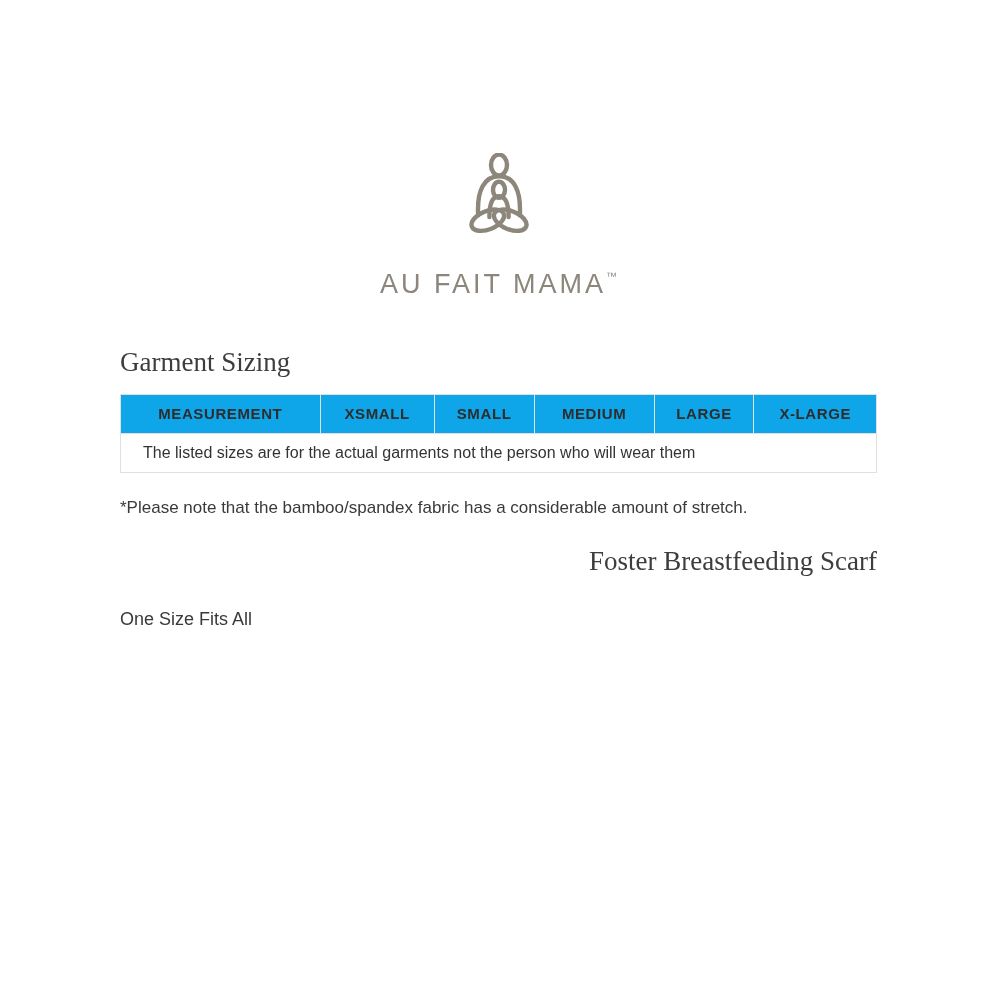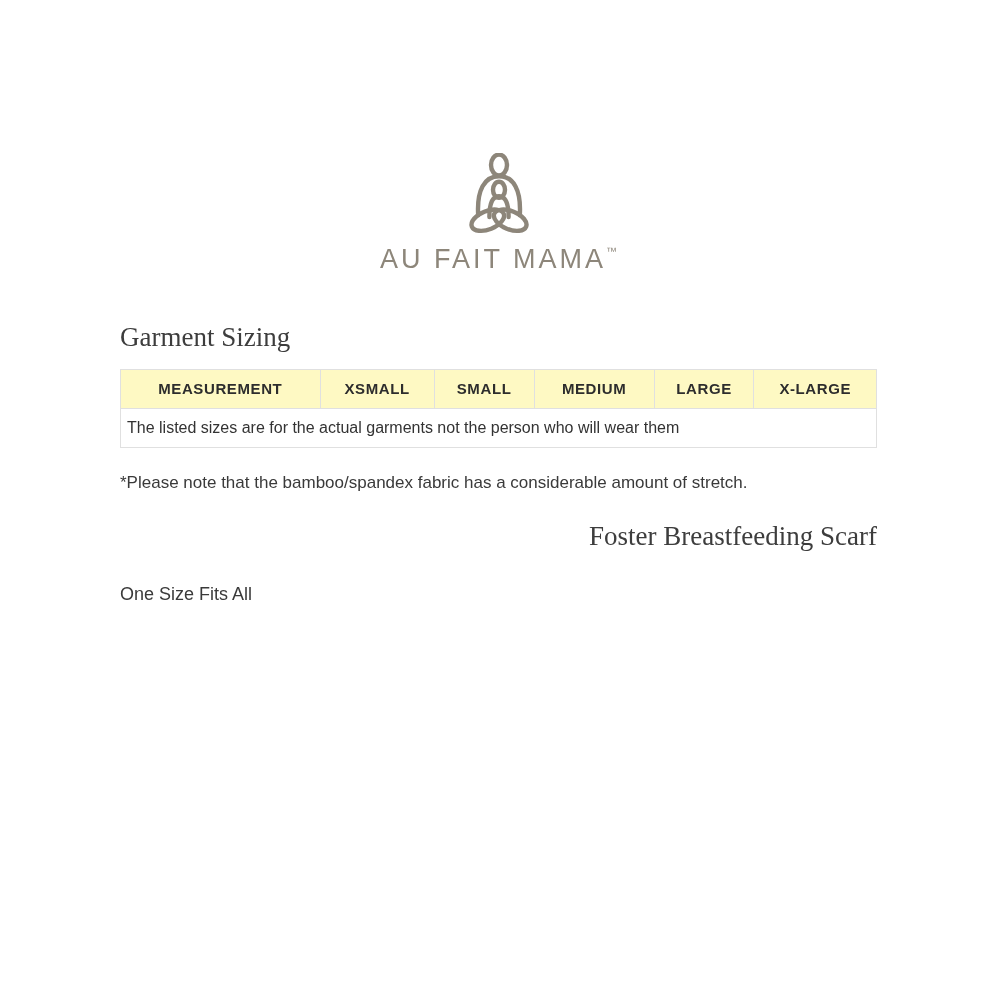--- a/index.html
+++ b/index.html
@@ -18,21 +18,21 @@
     box-sizing: content-box;
   }
   
   .brand-block {
     text-align: center;
   }
   .logo-icon {
     display: inline-block;
   }
   .brand-name {
-    margin-top: 0;
+    margin-top: 25px;
     font-size: 27px;
     letter-spacing: 3px;
     font-weight: 400;
     color: #8d867a;
     line-height: 1.1;
   }
   .brand-name .tm {
     font-size: 11px;
     vertical-align: 13px;
     letter-spacing: 0;
@@ -69,38 +69,38 @@
   .size-table col.c-l       { width: 13.2%; }
   .size-table col.c-xl      { width: 16.2%; }
   .size-table th,
   .size-table td {
     border: 1px solid #e0e0e0;
     height: 39px;
     box-sizing: border-box;
     vertical-align: middle;
   }
   .size-table th {
-    background: #fef9c3;
+    background: #0ea5e9;
     font-size: 15px;
     font-weight: 700;
     letter-spacing: 0.6px;
     color: #2d2d2d;
     text-align: center;
     padding: 0 4px;
   }
   .size-table td {
     font-size: 16px;
     color: #3c3c3c;
     text-align: left;
     padding: 0 6px 0 21px;
   }
   .size-table td.footnote-cell {
     font-size: 16px;
     color: #333333;
-    padding-left: 6px;
+    padding-left: 22px;
   }
   
   .stretch-note {
     margin-top: 24px;
     font-size: 17px;
     color: #3a3a3a;
     line-height: 1.3;
   }
   .scarf-heading {
     margin-top: 27px;

